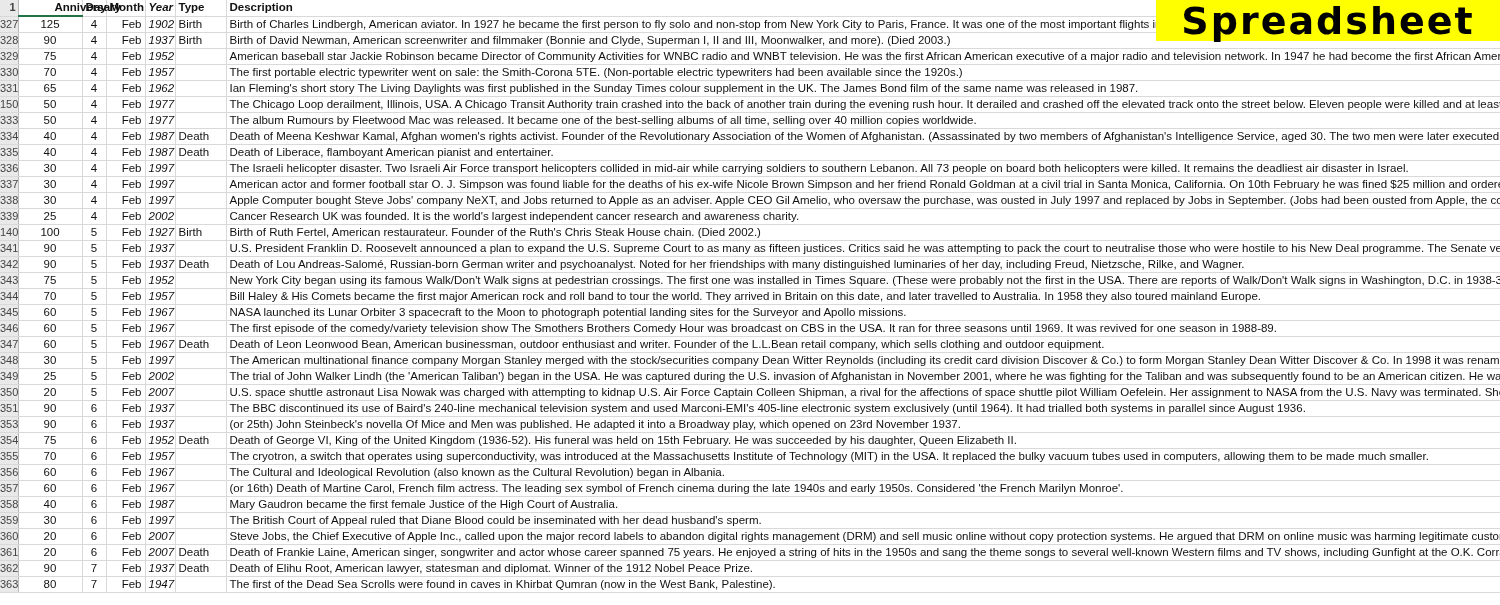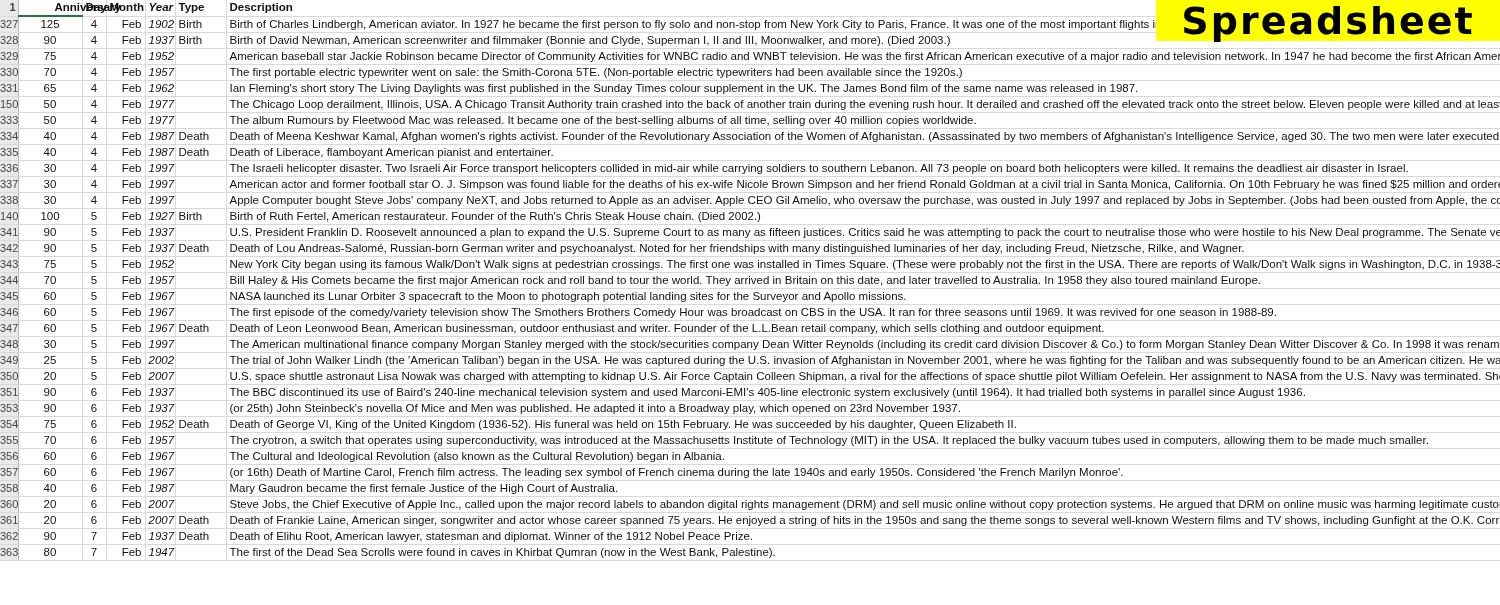--- a/index.html
+++ b/index.html
@@ -190,20 +190,31 @@
         <td class="c-anniv">30</td>
         <td class="c-day">4</td>
         <td class="c-month">Feb</td>
         <td class="c-year">1997</td>
         <td class="c-type"></td>
         <td class="c-desc">
           <span class="desc-text">Apple Computer bought Steve Jobs' company NeXT, and Jobs returned to Apple as an adviser. Apple CEO Gil Amelio, who oversaw the purchase, was ousted in July 1997 and replaced by Jobs in September. (Jobs had been ousted from Apple, the company he co</span>
         </td>
       </tr>
       <tr>
+        <td class="rownum">339</td>
+        <td class="c-anniv">25</td>
+        <td class="c-day">4</td>
+        <td class="c-month">Feb</td>
+        <td class="c-year">2002</td>
+        <td class="c-type"></td>
+        <td class="c-desc">
+          <span class="desc-text">Cancer Research UK was founded. It is the world's largest independent cancer research and awareness charity.</span>
+        </td>
+      </tr>
+      <tr>
         <td class="rownum">140</td>
         <td class="c-anniv">100</td>
         <td class="c-day">5</td>
         <td class="c-month">Feb</td>
         <td class="c-year">1927</td>
         <td class="c-type">Birth</td>
         <td class="c-desc">
           <span class="desc-text">Birth of Ruth Fertel, American restaurateur. Founder of the Ruth's Chris Steak House chain. (Died 2002.)</span>
         </td>
       </tr>
@@ -385,20 +396,31 @@
       </tr>
       <tr>
         <td class="rownum">358</td>
         <td class="c-anniv">40</td>
         <td class="c-day">6</td>
         <td class="c-month">Feb</td>
         <td class="c-year">1987</td>
         <td class="c-type"></td>
         <td class="c-desc">
           <span class="desc-text">Mary Gaudron became the first female Justice of the High Court of Australia.</span>
+        </td>
+      </tr>
+      <tr>
+        <td class="rownum">359</td>
+        <td class="c-anniv">30</td>
+        <td class="c-day">6</td>
+        <td class="c-month">Feb</td>
+        <td class="c-year">1997</td>
+        <td class="c-type"></td>
+        <td class="c-desc">
+          <span class="desc-text">The British Court of Appeal ruled that Diane Blood could be inseminated with her dead husband's sperm.</span>
         </td>
       </tr>
       <tr>
         <td class="rownum">360</td>
         <td class="c-anniv">20</td>
         <td class="c-day">6</td>
         <td class="c-month">Feb</td>
         <td class="c-year">2007</td>
         <td class="c-type"></td>
         <td class="c-desc">

